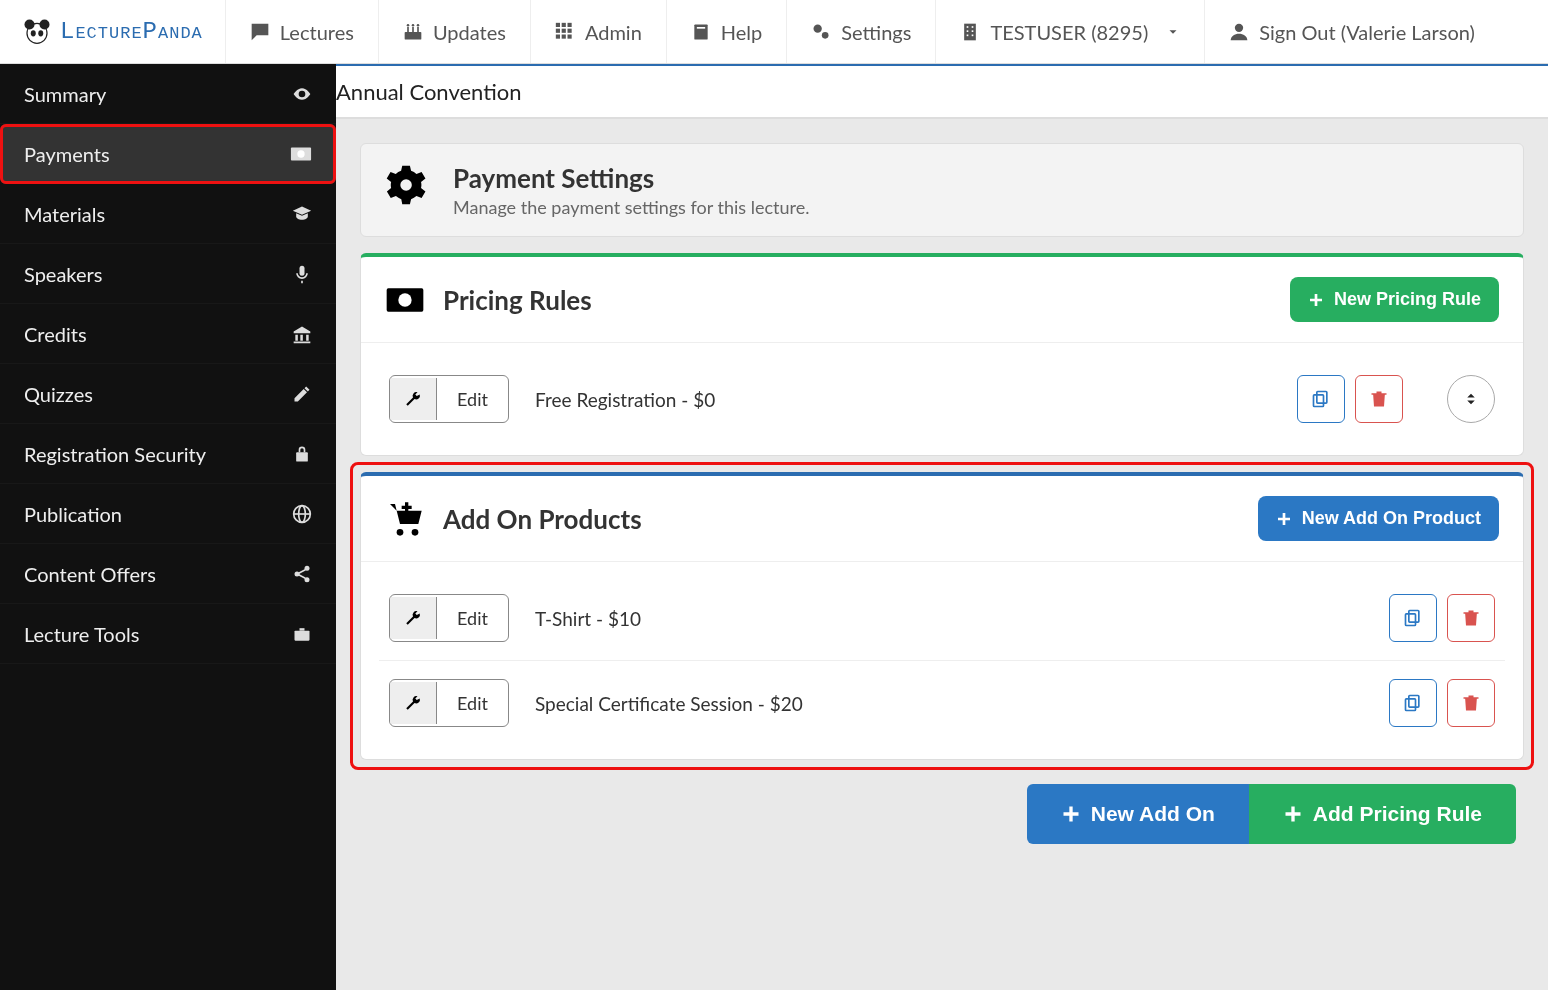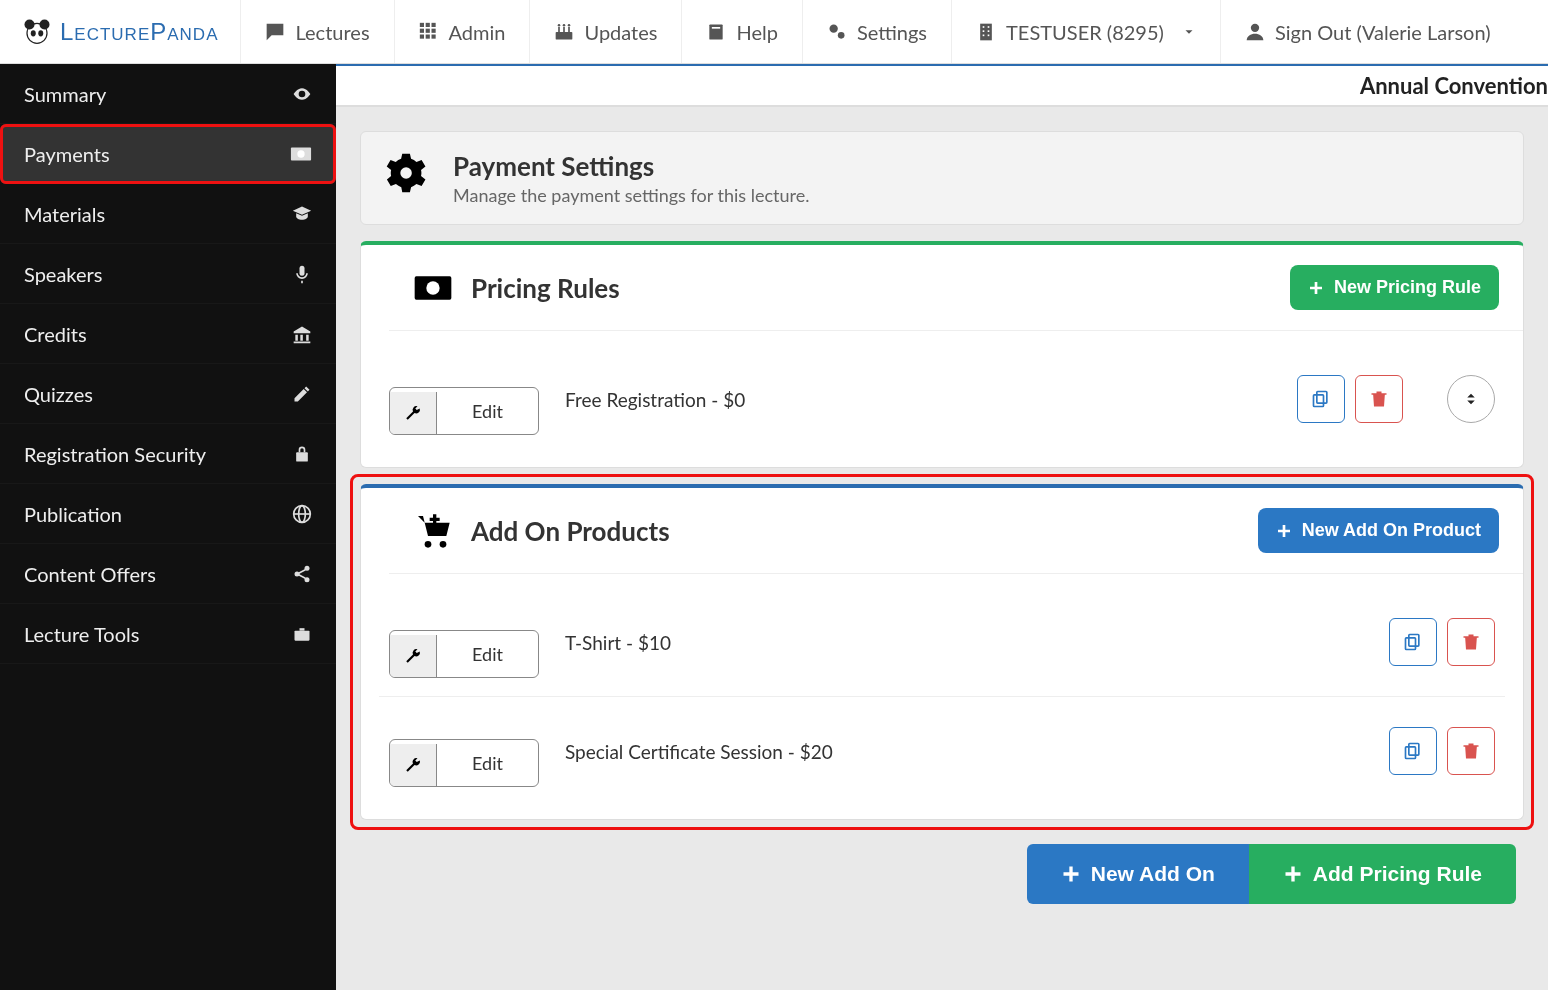--- a/index.html
+++ b/index.html
@@ -17,21 +17,21 @@
     display: flex;
     align-items: stretch;
     height: 64px;
     background: #fff;
     border-bottom: 1px solid #ddd;
   }
   .brand {
     display: flex;
     align-items: center;
     padding: 0 22px;
-    font-family: Liberation Sans, sans-serif;
+    font-family: Liberation Mono, monospace;
     font-variant: small-caps;
     letter-spacing: 1px;
     font-size: 24px;
     color: #2b6cb0;
     white-space: nowrap;
   }
   .brand svg { margin-right: 8px; flex-shrink:0; }
   .topnav .item {
     display: flex;
     align-items: center;
@@ -79,25 +79,25 @@
     border-radius: 6px;
   }
 
   .content {
     flex: 1;
     background: #e9e9e9;
     overflow: auto;
   }
   .pagehead {
     background: #fff;
-    text-align: right;
+    text-align: left;
     font-size: 22px;
-    font-weight: 700;
+    font-weight: 400;
     color: #222;
-    padding: 6px 0;
+    padding: 12px 0;
     border-bottom: 2px solid #ddd;
     border-top: 2px solid #2b6cb0;
   }
   .inner { padding: 24px; }
 
   .panel {
     background: #fff;
     border: 1px solid #ddd;
     border-radius: 6px;
     margin-bottom: 16px;
@@ -114,21 +114,20 @@
 
   .panel.pricing { border-top: 4px solid #27ae60; }
   .panel.addon { position: relative; border-top: 4px solid #2b6cb0; }
 
   .panel-head {
     display: flex;
     align-items: center;
     justify-content: space-between;
     padding: 20px 24px;
     border-bottom: 1px solid #eee;
-    margin-left: 28px;
   }
   .panel-head .title {
     display: flex;
     align-items: center;
     gap: 18px;
     font-size: 26px;
     font-weight: 700;
   }
 
   .btn {
@@ -152,28 +151,27 @@
     display: flex;
     align-items: center;
     gap: 26px;
     padding: 18px 10px;
     border-bottom: 1px solid #eee;
   }
   .row:last-child { border-bottom: none; }
 
   .editbtn {
     display: inline-flex;
-    align-items: flex-end;
+    align-items: center;
     border: 1px solid #888;
     border-radius: 6px;
     overflow: hidden;
     background: #fff;
     cursor: pointer;
-    width: 150px;
-    margin-top: 24px;
+    width: 120px;
   }
   .editbtn .iconpart {
     background: #eee;
     padding: 12px 14px;
     border-right: 1px solid #888;
     display:flex; align-items:center;
   }
   .editbtn .txtpart { padding: 12px 8px; font-size: 18px; flex:1; text-align:center; }
 
   .rowlabel { flex: 1; font-size: 19px; }
@@ -353,29 +351,29 @@
     <span>LecturePanda</span>
   </div>
   <div class="item">
     <svg width="20" height="20" viewBox="0 0 24 24">
         <use href="#i-comment"></use>
       </svg>
     <span>Lectures</span>
   </div>
   <div class="item">
     <svg width="20" height="20" viewBox="0 0 24 24">
-        <use href="#i-grid"></use>
-      </svg>
-    <span>Admin</span>
+        <use href="#i-cake"></use>
+      </svg>
+    <span>Updates</span>
   </div>
   <div class="item">
     <svg width="20" height="20" viewBox="0 0 24 24">
-        <use href="#i-cake"></use>
-      </svg>
-    <span>Updates</span>
+        <use href="#i-grid"></use>
+      </svg>
+    <span>Admin</span>
   </div>
   <div class="item">
     <svg width="20" height="20" viewBox="0 0 24 24">
         <use href="#i-book"></use>
       </svg>
     <span>Help</span>
   </div>
   <div class="item">
     <svg width="20" height="20" viewBox="0 0 24 24">
         <use href="#i-gears"></use>

